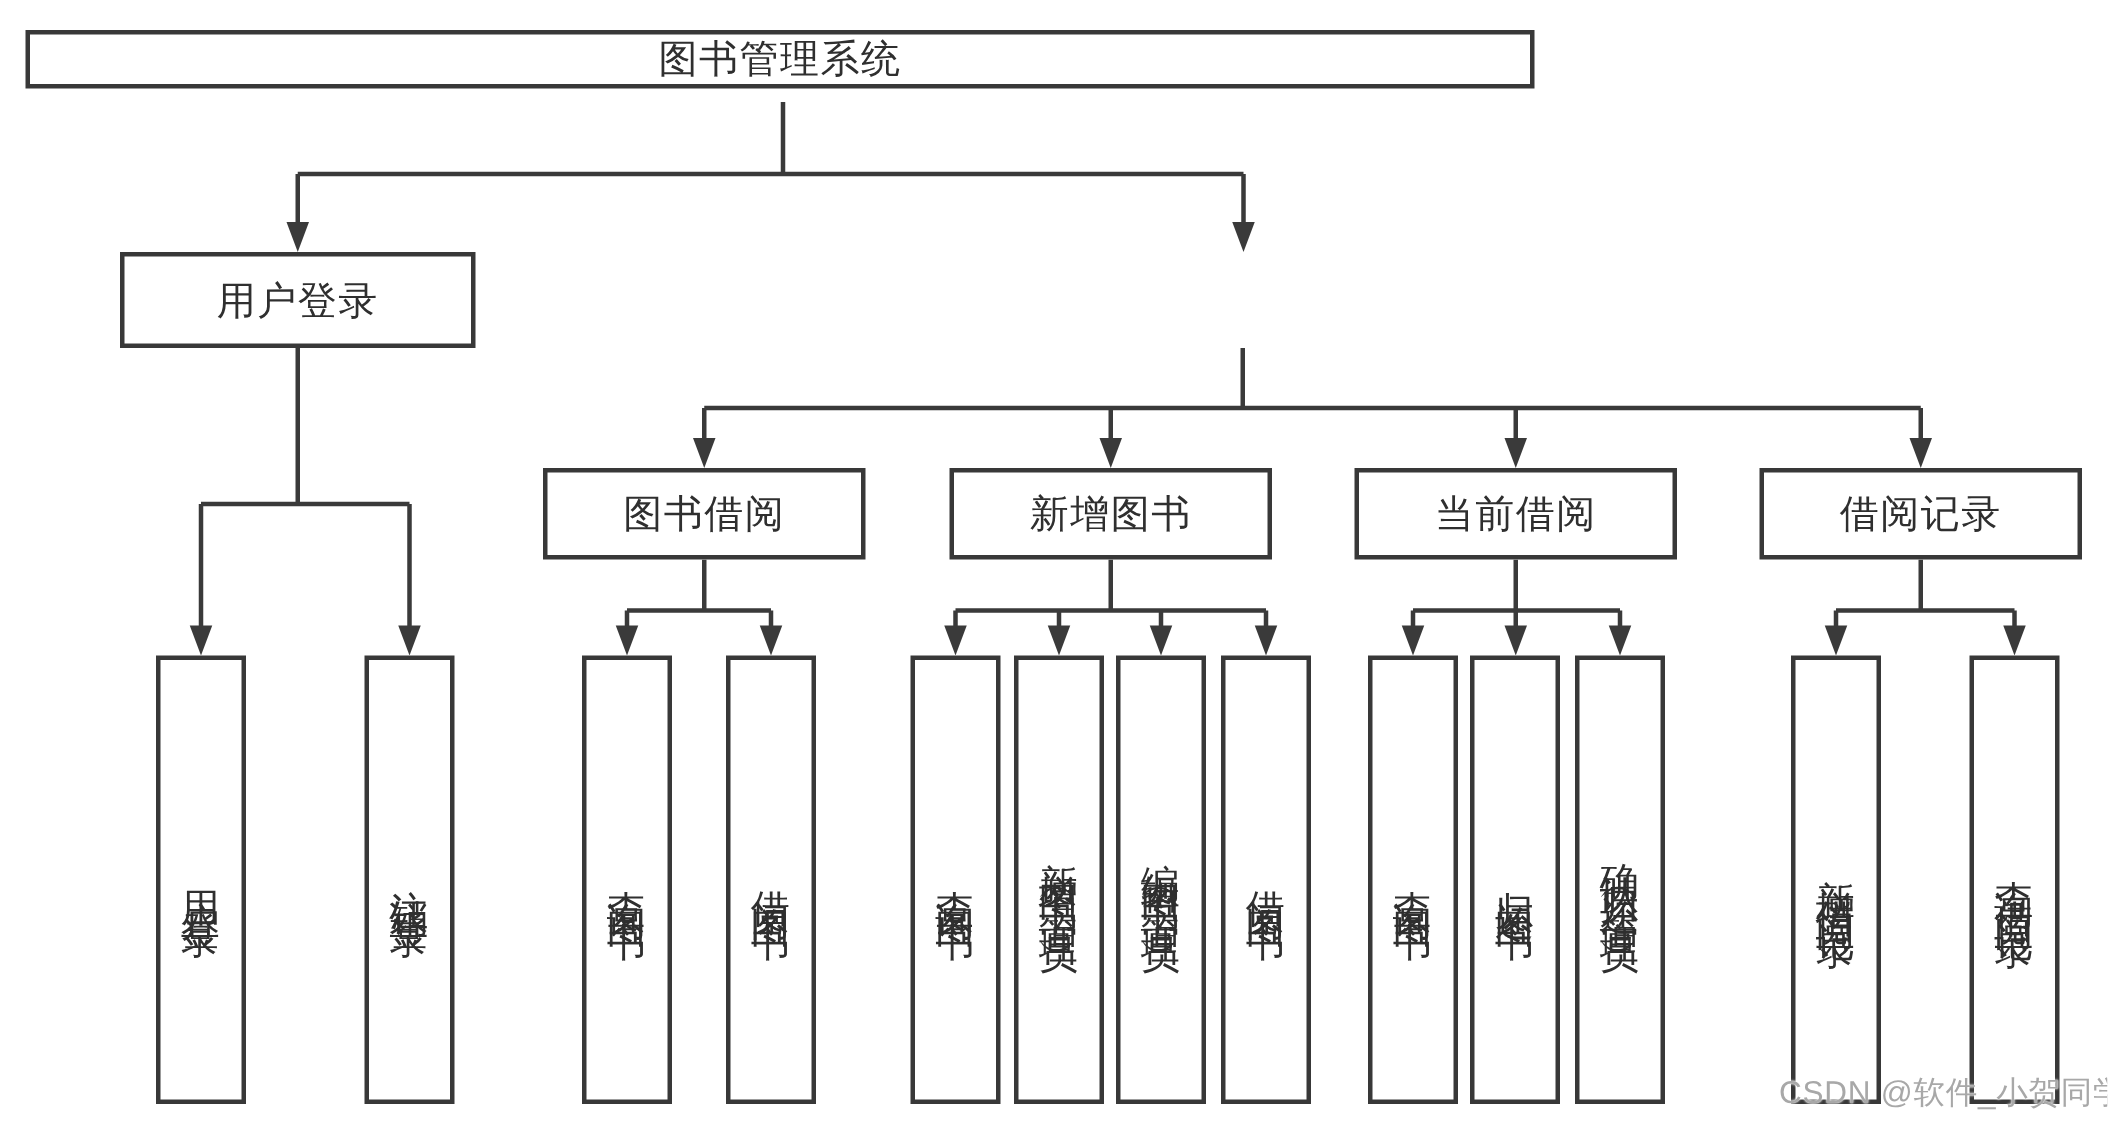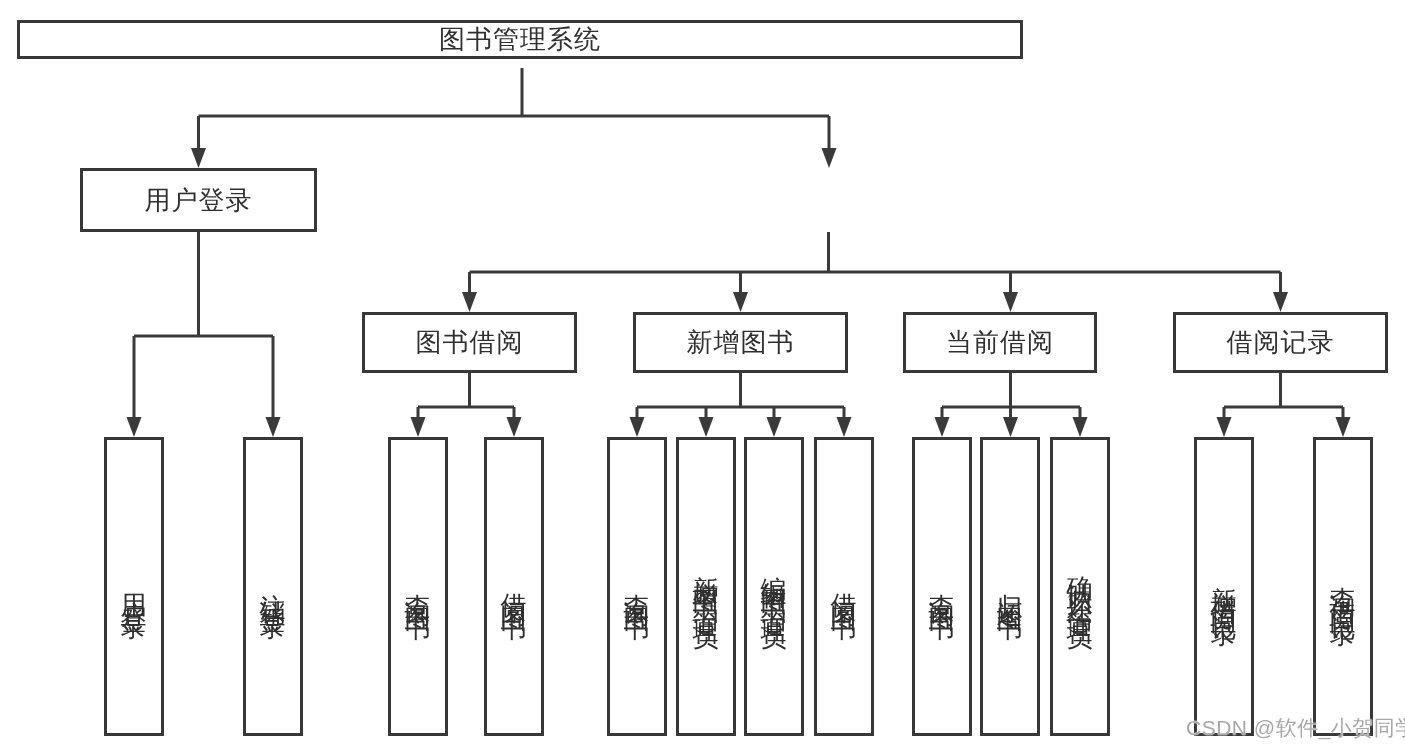--- a/index.html
+++ b/index.html
@@ -102,21 +102,21 @@
   <div class="box hbox" style="left:80px;top:168px;width:237px;height:64px">
     <span class="hlabel">用户登录</span>
   </div>
 
   <div class="box hbox" style="left:362px;top:312px;width:215px;height:61px">
     <span class="hlabel">图书借阅</span>
   </div>
   <div class="box hbox" style="left:633px;top:312px;width:215px;height:61px">
     <span class="hlabel">新增图书</span>
   </div>
-  <div class="box hbox" style="left:903px;top:312px;width:194px;height:61px">
+  <div class="box hbox" style="left:903px;top:312px;width:215px;height:61px">
     <span class="hlabel">当前借阅</span>
   </div>
   <div class="box hbox" style="left:1173px;top:312px;width:215px;height:61px">
     <span class="hlabel">借阅记录</span>
   </div>
 
   <div class="box vbox" style="left:104px">
     <span class="vlabel">用户登录</span>
   </div>
   <div class="box vbox" style="left:243px">

